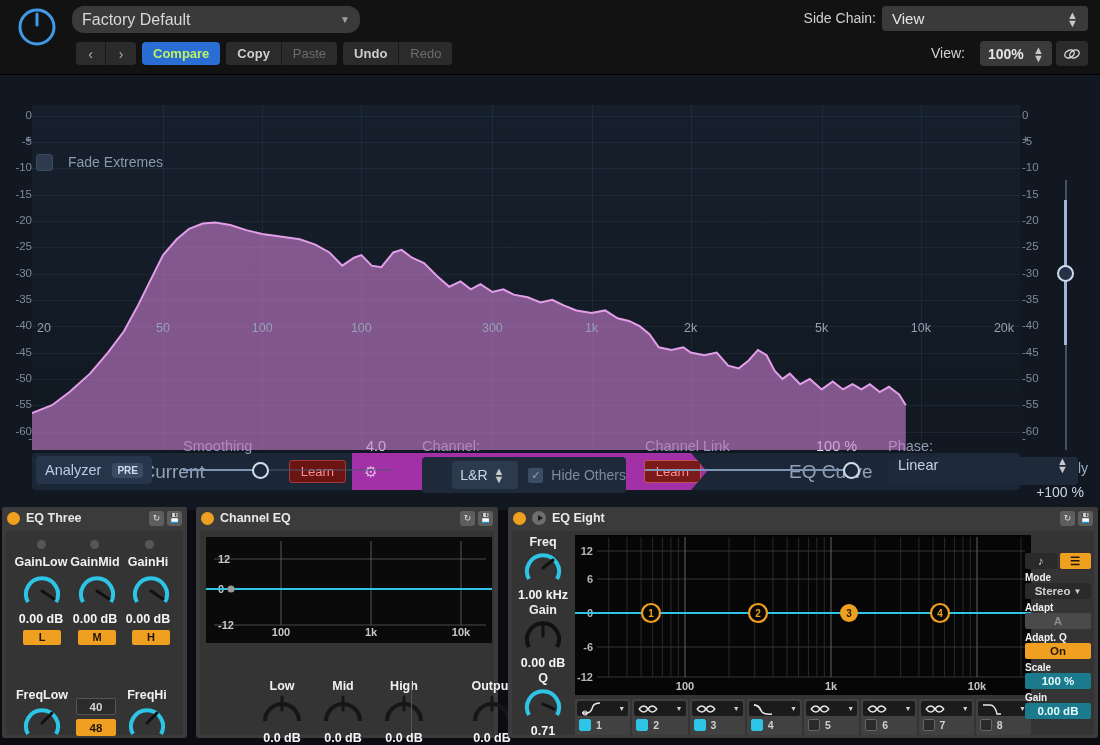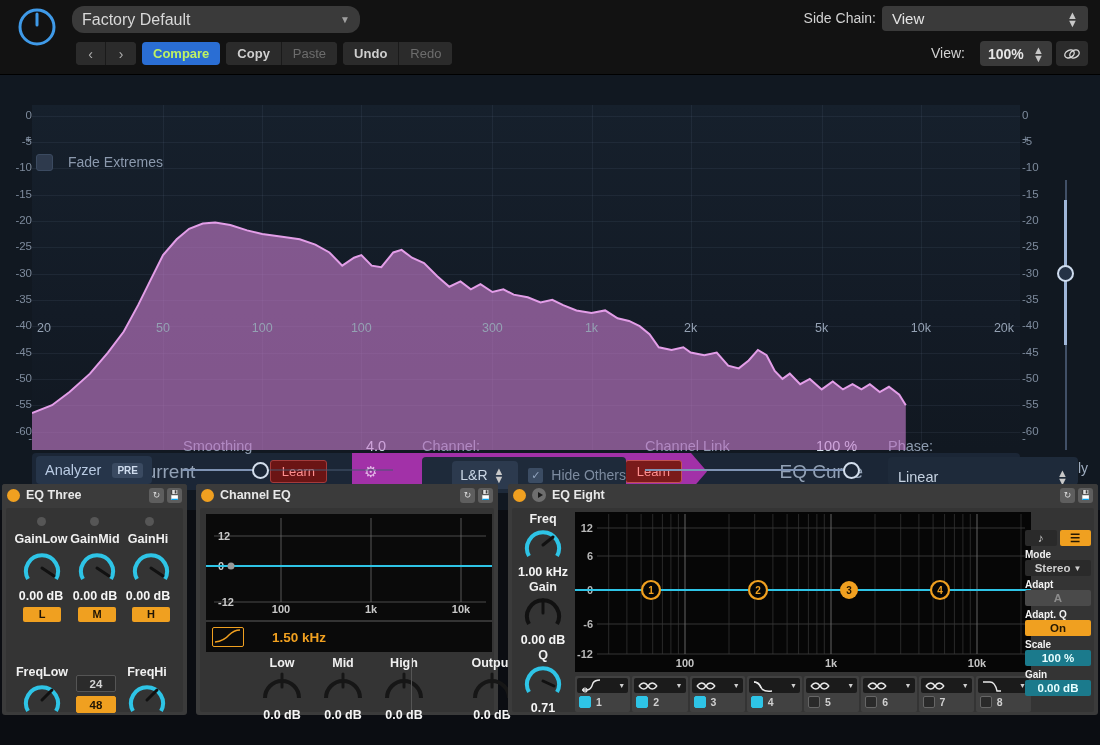--- a/index.html
+++ b/index.html
@@ -136,21 +136,21 @@
   .tab-ref {
     width: 355px; background: #a231a8;
     clip-path: polygon(0 0, calc(100% - 16px) 0, 100% 50%, calc(100% - 16px) 100%, 0 100%);
   }
   .tab-eq { flex: 1; }
   .gear { margin-left: 12px; font-size: 15px; color: #6d7d93; }
   .gear.on { color: #e4b8e8; }
   .tab-title { flex: 1; text-align: center; font-size: 19px; color: #93a2b6; }
   .tab-ref .tab-title { color: #ffffff; }
   .learn-btn {
-    margin-right: 25px; padding: 3px 11px; border-radius: 3px;
+    margin-right: 6px; padding: 3px 11px; border-radius: 3px;
     background: #6b1414; border: 1px solid #a33b3b; color: #ff8f8f;
     font-size: 13px; cursor: pointer;
   }
   .tab-ref .learn-btn { background: #7a1a1a; border-color: #c25252; }
 
   
   .ctrl-row { position: absolute; left: 0; top: 430px; width: 1100px; height: 65px; }
   .analyzer-btn {
     position: absolute; left: 36px; top: 26px; width: 116px; height: 28px;
     background: #26354a; border-radius: 4px; display: flex; align-items: center;
@@ -180,25 +180,25 @@
   }
   .chk2 {
     width: 15px; height: 15px; margin-left: 10px; border-radius: 2px;
     background: #3b4c63; color: #93a6c0; font-size: 11px;
     display: flex; align-items: center; justify-content: center; cursor: pointer;
   }
   .hide-lbl { margin-left: 8px; color: #7d8b9f; font-size: 14px; }
   .phase-sel {
     position: absolute; left: 888px; top: 457px; width: 190px; height: 28px;
     background: #1e2a3a; border-radius: 4px; color: #c5d1e0; font-size: 14.5px;
-    display: flex; align-items: flex-end; padding: 0 10px; cursor: pointer;
+    display: flex; align-items: flex-start; padding: 0 10px; cursor: pointer;
   }
 
   
-  .panel { position: absolute; top: 484px; background: #3b3b3b; border-radius: 3px; }
+  .panel { position: absolute; top: 507px; background: #3b3b3b; border-radius: 3px; }
   .p1 { left: 2px; width: 185px; height: 231px; }
   .p2 { left: 196px; width: 302px; height: 231px; }
   .p3 { left: 508px; width: 590px; height: 231px; }
   .p-head {
     height: 22px; display: flex; align-items: center; padding: 0 5px;
     background: #3b3b3b; border-radius: 3px 3px 0 0;
   }
   .led { width: 13px; height: 13px; border-radius: 50%; background: #f0a020; margin-right: 6px; }
   .tri-btn {
     width: 14px; height: 14px; border-radius: 50%; background: #6e6e6e;
@@ -522,21 +522,21 @@
 
     <svg style="position:absolute;left:17px;top:173px;" width="38" height="38">
       <path d="M5 30 A16 16 0 1 1 33 30" fill="none" stroke="#2ec4e6" stroke-width="4"></path>
       <line x1="19" y1="19" x2="29" y2="9" stroke="#111" stroke-width="3" stroke-linecap="round"></line>
     </svg>
     <svg style="position:absolute;left:122px;top:173px;" width="38" height="38">
       <path d="M5 30 A16 16 0 1 1 33 30" fill="none" stroke="#2ec4e6" stroke-width="4"></path>
       <line x1="19" y1="19" x2="29" y2="9" stroke="#111" stroke-width="3" stroke-linecap="round"></line>
     </svg>
 
-    <div class="slope-btn" style="position:absolute;left:70px;top:167px;width:40px;height:17px;">24</div>
+    <div class="slope-btn" style="position:absolute;left:70px;top:167px;width:40px;height:17px;">40</div>
     <div class="slope-btn on" style="position:absolute;left:70px;top:188px;width:40px;height:17px;">48</div>
 
   </div>
 </div>
 
 <div class="panel p2">
   <div class="p-head">
     <div class="led"></div>
     <div class="p-title">Channel EQ</div>
     <div class="head-icons">
@@ -555,28 +555,20 @@
           <text x="12" y="92" fill="#c8c8c8" font-size="11" font-weight="bold" font-family="Liberation Sans">-12</text>
           <line x1="75" y1="4" x2="75" y2="88" stroke="#6a6a6a" stroke-width="0.8"></line>
           <text x="75" y="99" fill="#c8c8c8" font-size="11" font-weight="bold" text-anchor="middle" font-family="Liberation Sans">100</text>
           <line x1="165" y1="4" x2="165" y2="88" stroke="#6a6a6a" stroke-width="0.8"></line>
           <text x="165" y="99" fill="#c8c8c8" font-size="11" font-weight="bold" text-anchor="middle" font-family="Liberation Sans">1k</text>
           <line x1="255" y1="4" x2="255" y2="88" stroke="#6a6a6a" stroke-width="0.8"></line>
           <text x="255" y="99" fill="#c8c8c8" font-size="11" font-weight="bold" text-anchor="middle" font-family="Liberation Sans">10k</text>
           <line x1="0" y1="52" x2="286" y2="52" stroke="#2ec4e6" stroke-width="2"></line>
           <circle cx="25" cy="52" r="3.5" fill="#9a9a9a"></circle>
         </svg>
-    </div>
-    <div class="ceq-foot">
-      <div class="curve-icon">
-        <svg width="29" height="17" viewBox="0 0 29 17">
-          <path d="M2 14 Q11 13 16 7 Q21 2 27 2" fill="none" stroke="#f0a020" stroke-width="1.4"></path>
-        </svg>
-      </div>
-      <div class="freq-txt">1.50 kHz</div>
     </div>
     <div id="ceq-knobs">
         <div style="position: absolute; left: 45px; top: 148px; width: 74px;"><div class="k-label">Low</div><svg width="74" height="34">
             <path d="M20 28 A16 16 0 1 1 54 28" fill="none" stroke="#161616" stroke-width="4"></path>
             <line x1="37" y1="17" x2="37" y2="4" stroke="#161616" stroke-width="3" stroke-linecap="round"></line>
             <polygon points="37,0 33,-6 41,-6" fill="#161616"></polygon>
           </svg><div class="k-val">0.0 dB</div></div>
         <div style="position: absolute; left: 106px; top: 148px; width: 74px;"><div class="k-label">Mid</div><svg width="74" height="34">
             <path d="M20 28 A16 16 0 1 1 54 28" fill="none" stroke="#161616" stroke-width="4"></path>
             <line x1="37" y1="17" x2="37" y2="4" stroke="#161616" stroke-width="3" stroke-linecap="round"></line>

